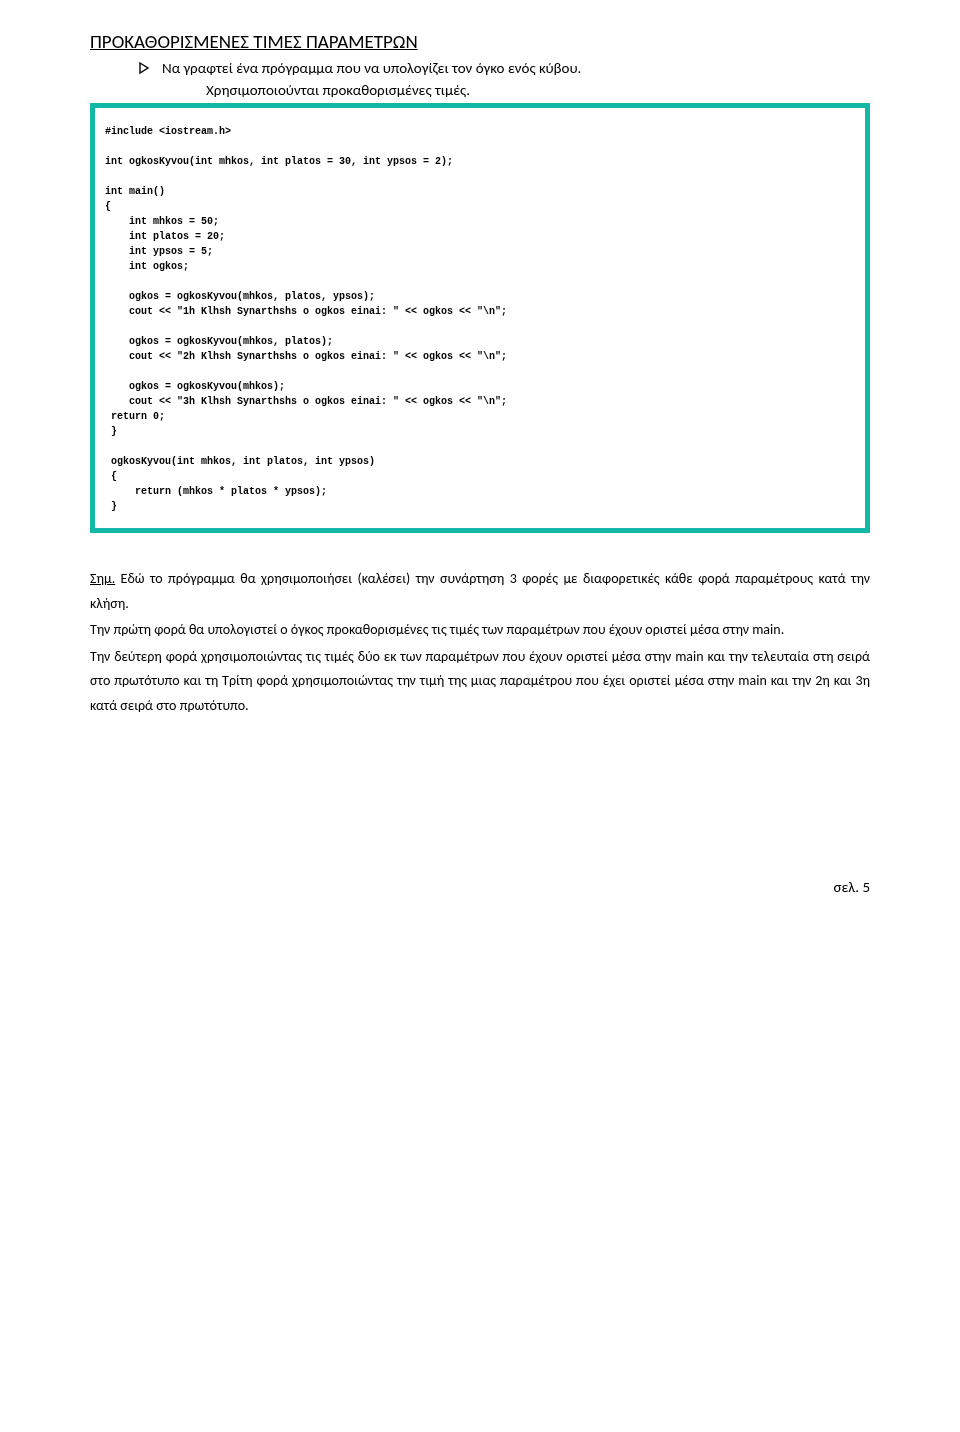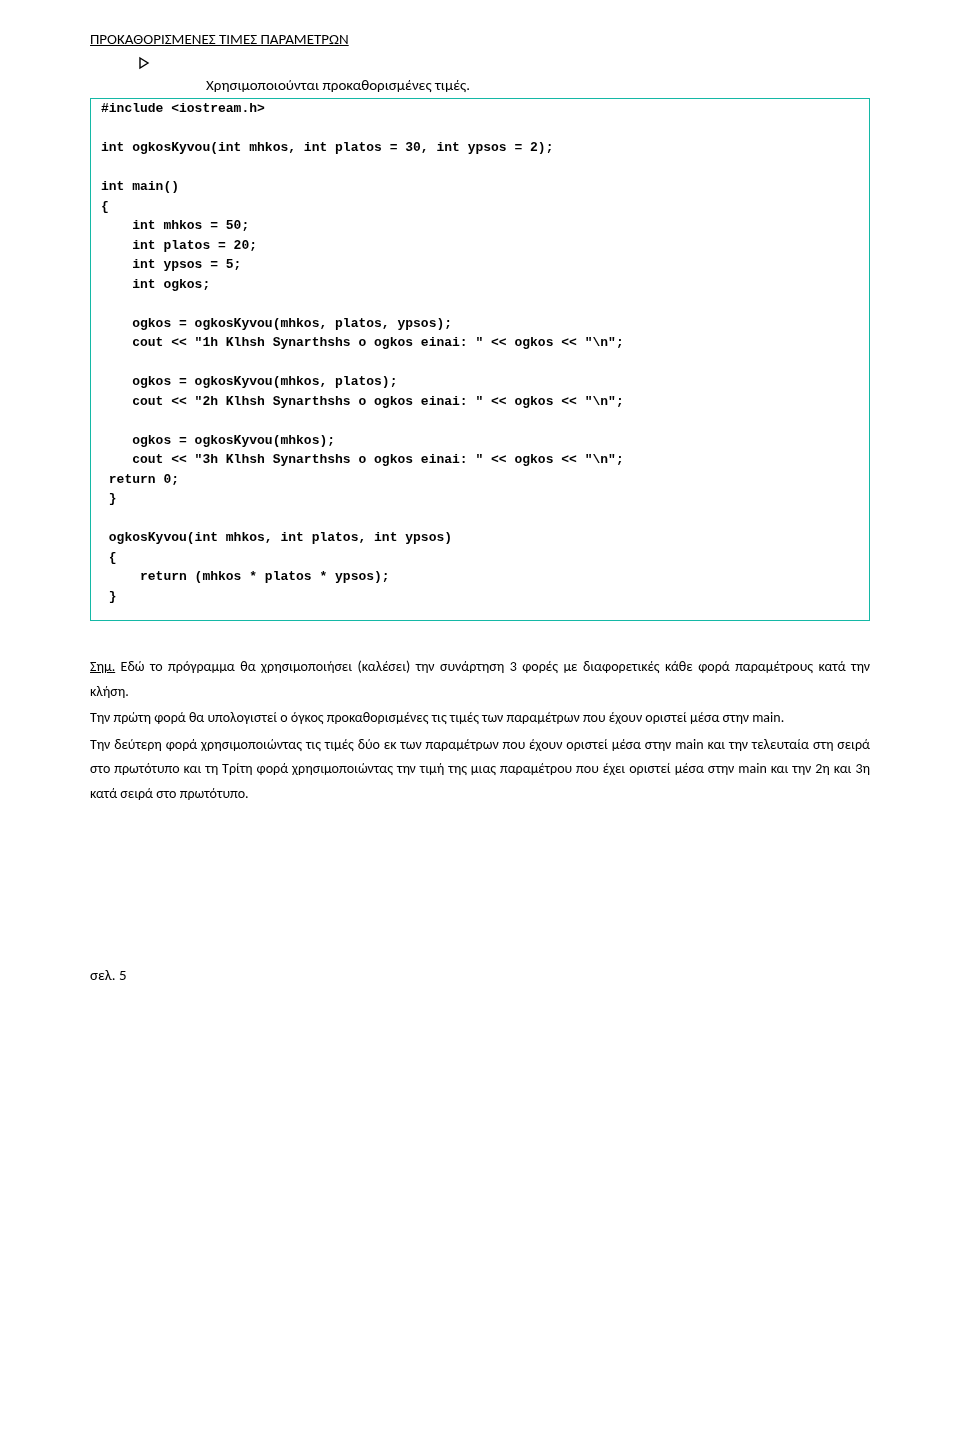--- a/index.html
+++ b/index.html
@@ -11,76 +11,77 @@
     width: 960px;
   }
   .page {
     padding: 30px 90px 40px 90px;
     box-sizing: border-box;
   }
   .heading {
     text-decoration: underline;
     font-weight: normal;
     margin-bottom: 6px;
-    font-size: 15px;
+    font-size: 19px;
   }
   .bullet-row {
     display: flex;
     align-items: flex-start;
     margin-left: 48px;
     margin-bottom: 2px;
   }
   .bullet-icon {
     margin-right: 10px;
     margin-top: 2px;
   }
   .bullet-text {
     flex: 1;
   }
   .sub-indent {
     margin-left: 116px;
     margin-bottom: 4px;
   }
   .code-box {
-    border: 1px solid #14b8a6;
-    padding: 0px 10px 14px 10px;
+    border: 5px solid #14b8a6;
+    padding: 16px 10px 14px 10px;
     margin-top: 0px;
     margin-bottom: 34px;
     font-family: "Courier New", monospace;
     font-weight: bold;
-    font-size: 13px;
+    font-size: 10px;
     line-height: 1.5;
     white-space: pre;
     overflow: hidden;
   }
   .note {
     text-align: justify;
     line-height: 1.75;
     margin-bottom: 2px;
     font-size: 14px;
   }
   .footer {
-    text-align: left;
+    text-align: right;
     margin-top: 160px;
     font-size: 15px;
   }
 </style>
 </head>
 <body>
 
 <div class="page">
 
   <div class="heading">ΠΡΟΚΑΘΟΡΙΣΜΕΝΕΣ ΤΙΜΕΣ ΠΑΡΑΜΕΤΡΩΝ</div>
 
   <div class="bullet-row">
     <span class="bullet-icon">
       <svg width="14" height="14" viewBox="0 0 14 14">
           <path d="M2 2 L10 7 L2 12 Z" fill="none" stroke="#000" stroke-width="1.4"></path>
         </svg>
     </span>
+    <span class="bullet-text">Να γραφτεί ένα πρόγραμμα που να υπολογίζει τον όγκο ενός κύβου.</span>
   </div>
   <div class="sub-indent">Χρησιμοποιούνται προκαθορισμένες τιμές.</div>
 
   <div class="code-box"><span>#include &lt;iostream.h&gt;</span>
 <span></span>
 <span>int ogkosKyvou(int mhkos, int platos = 30, int ypsos = 2);</span>
 <span></span>
 <span>int main()</span>
 <span>{</span>
 <span>    int mhkos = 50;</span>

